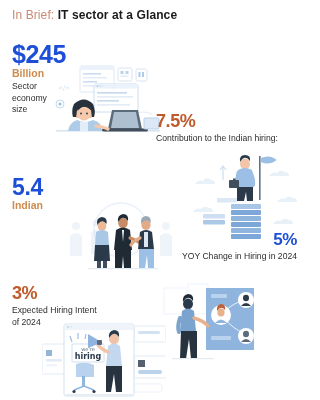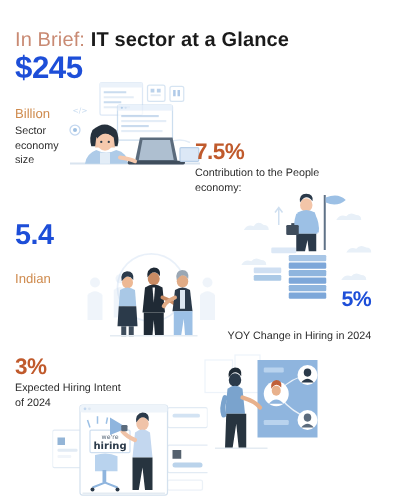--- a/index.html
+++ b/index.html
@@ -19,22 +19,22 @@
   .page {
     position: absolute;
     inset: 0;
     background: #ffffff;
   }
 
   
   .header {
     position: absolute;
     left: 12px;
-    top: 24px;
-    font-size: 16px;
+    top: 8px;
+    font-size: 12px;
     letter-spacing: 0.1px;
     white-space: nowrap;
   }
   .header .in-brief {
     color: #c98a73;
     font-weight: 400;
   }
   .header .head-title {
     color: #1a1a1a;
     font-weight: bold;
@@ -50,21 +50,22 @@
     line-height: 1;
     letter-spacing: -0.4px;
     color: #1d4ed8;
     white-space: nowrap;
   }
   .stat .big.orange { color: #c05a2c; }
   .stat .unit {
     color: #cf8b4e;
     font-size: 10.5px;
     line-height: 1.25;
-    margin-top: 18px;
+    margin-top: 0;
+    font-weight: bold;
   }
   .stat .desc {
     color: #2c2c2c;
     font-size: 8.6px;
     line-height: 1.34;
     margin-top: 1px;
   }
 
   #stat-sector-market-size { left: 12px; top: 42px; }
   #stat-sector-market-size .big { font-size: 25px; }
@@ -75,21 +76,21 @@
   #stat-people-employed .desc { width: 68px; }
 
   #stat-gdp-contribution { left: 156px; top: 112px; }
   #stat-gdp-contribution .big { font-size: 18px; }
   #stat-gdp-contribution .desc { width: 132px; margin-top: 3px; }
 
   #stat-yoy-hiring {
     right: 14px; top: 231px; text-align: right;
   }
   #stat-yoy-hiring .big { font-size: 17px; }
-  #stat-yoy-hiring .desc { margin-top: 15px; }
+  #stat-yoy-hiring .desc { margin-top: 3px; }
 
   #stat-hiring-intent { left: 12px; top: 284px; }
   #stat-hiring-intent .big { font-size: 18px; }
   #stat-hiring-intent .desc { width: 92px; margin-top: 3px; }
 
   
   .illus {
     position: absolute;
     z-index: 2;
   }
@@ -166,21 +167,21 @@
   </div>
 
   <div class="stat" id="stat-sector-market-size">
     <div class="big">$245</div>
     <div class="unit">Billion</div>
     <div class="desc">Sector economy size</div>
   </div>
 
   <div class="stat" id="stat-gdp-contribution">
     <div class="big orange">7.5%</div>
-    <div class="desc">Contribution to the People economy:</div>
+    <div class="desc">Contribution to the Indian hiring:</div>
   </div>
 
   <div class="illus" id="illus-growth-stairs">
     <svg viewBox="0 0 108 92" xmlns="http://www.w3.org/2000/svg">
       <g fill="#e8f0f8">
         <path d="M2 34 q3 -5 8 -3 q3 -5 8 -1 q4 0 4 4 l-20 0z"></path>
         <path d="M76 26 q3 -5 8 -3 q3 -4 8 -1 q4 0 4 4 l-20 0z"></path>
         <path d="M84 52 q3 -5 8 -3 q3 -4 8 -1 q4 0 4 4 l-20 0z"></path>
         <path d="M0 62 q3 -5 8 -3 q3 -4 8 -1 q4 0 4 4 l-20 0z"></path>
         <path d="M80 74 q3 -5 8 -3 q3 -4 8 -1 q4 0 4 4 l-20 0z"></path>

